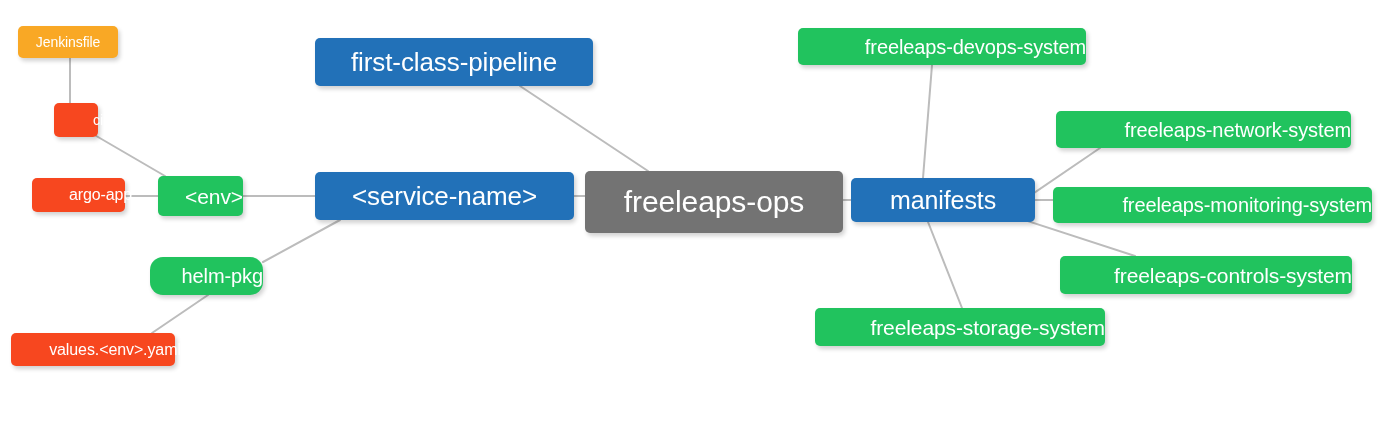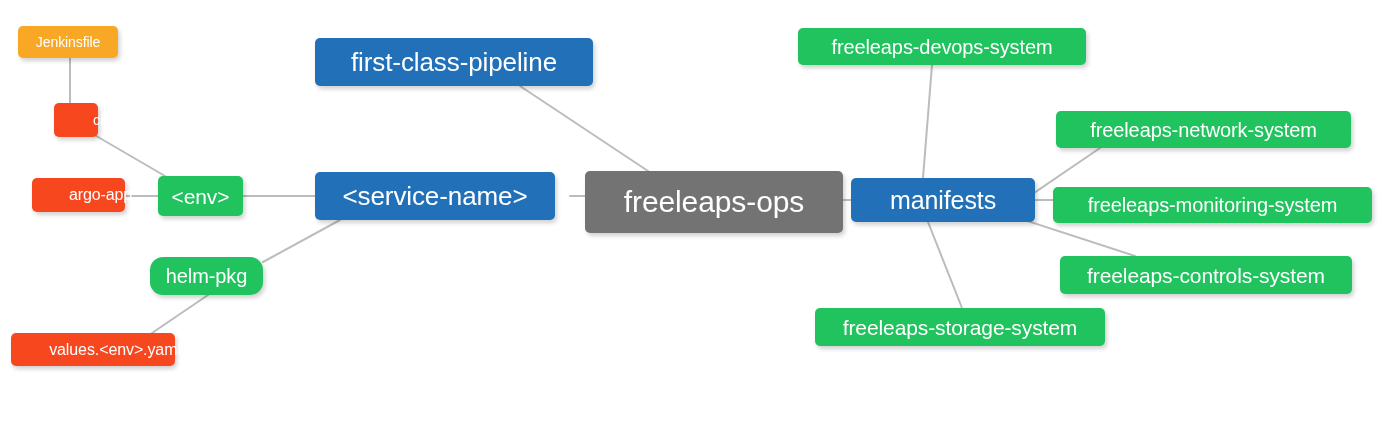--- a/index.html
+++ b/index.html
@@ -35,21 +35,21 @@
     border-radius: 5px;
     color: #ffffff;
     white-space: nowrap;
     box-shadow: 2px 3px 4px rgba(0,0,0,0.18);
     line-height: 1;
     letter-spacing: -0.1px;
     z-index: 2;
   }
   .n-root   { background: #737373; }
   .n-blue   { background: #2271b8; }
-  .n-green  { background: #21c35e; }
+  .n-green  { background: #21c35e; justify-content: flex-end; }
   .n-orange { background: #f9a825; }
   .n-red    { background: #f7471f; padding-left: 44px; }
 </style>
 </head>
 <body>
 
 <div id="canvas">
   <svg id="edges" viewBox="0 0 1390 421" xmlns="http://www.w3.org/2000/svg">
       <line x1="70" y1="58" x2="70" y2="103" stroke="#bcbcbc" stroke-width="2" stroke-linecap="round"></line>
       <line x1="86" y1="130" x2="165" y2="176" stroke="#bcbcbc" stroke-width="2" stroke-linecap="round"></line>
@@ -81,21 +81,21 @@
       </div>
       <div class="node n-green" style="left: 150px; top: 257px; width: 113px; height: 38px; font-size: 20px; border-radius: 13px;">
         <span>helm-pkg</span>
       </div>
       <div class="node n-red" style="left: 11px; top: 333px; width: 164px; height: 33px; font-size: 16px;">
         <span>values.&lt;env&gt;.yaml</span>
       </div>
       <div class="node n-blue" style="left: 315px; top: 38px; width: 278px; height: 48px; font-size: 26px;">
         <span>first-class-pipeline</span>
       </div>
-      <div class="node n-blue" style="left: 315px; top: 172px; width: 240px; height: 48px; font-size: 26px;">
+      <div class="node n-blue" style="left: 315px; top: 172px; width: 259px; height: 48px; font-size: 26px;">
         <span>&lt;service-name&gt;</span>
       </div>
       <div class="node n-root" style="left: 585px; top: 171px; width: 258px; height: 62px; font-size: 30px;">
         <span>freeleaps-ops</span>
       </div>
       <div class="node n-blue" style="left: 851px; top: 178px; width: 184px; height: 44px; font-size: 25px;">
         <span>manifests</span>
       </div>
       <div class="node n-green" style="left: 798px; top: 28px; width: 288px; height: 37px; font-size: 20px;">
         <span>freeleaps-devops-system</span>

